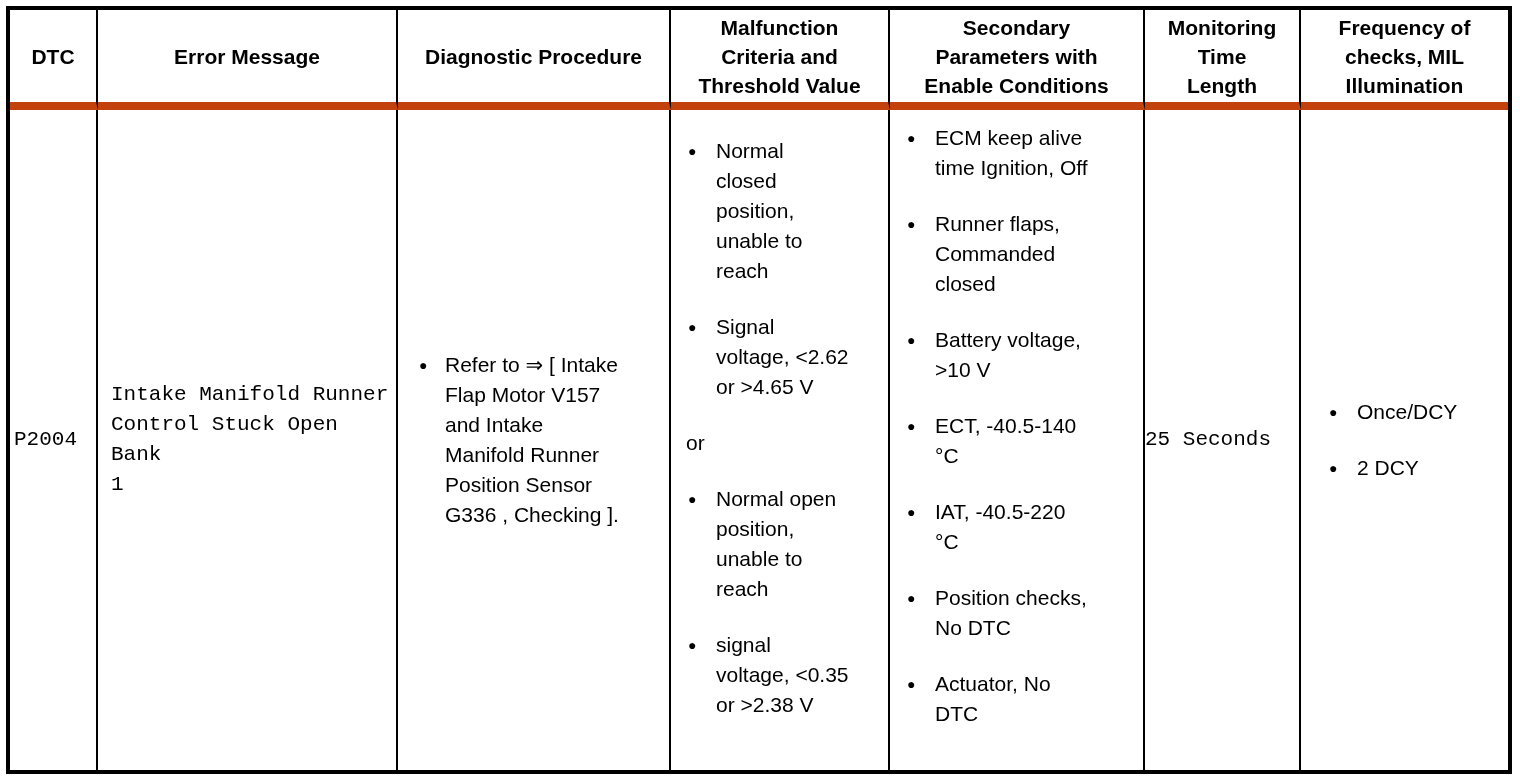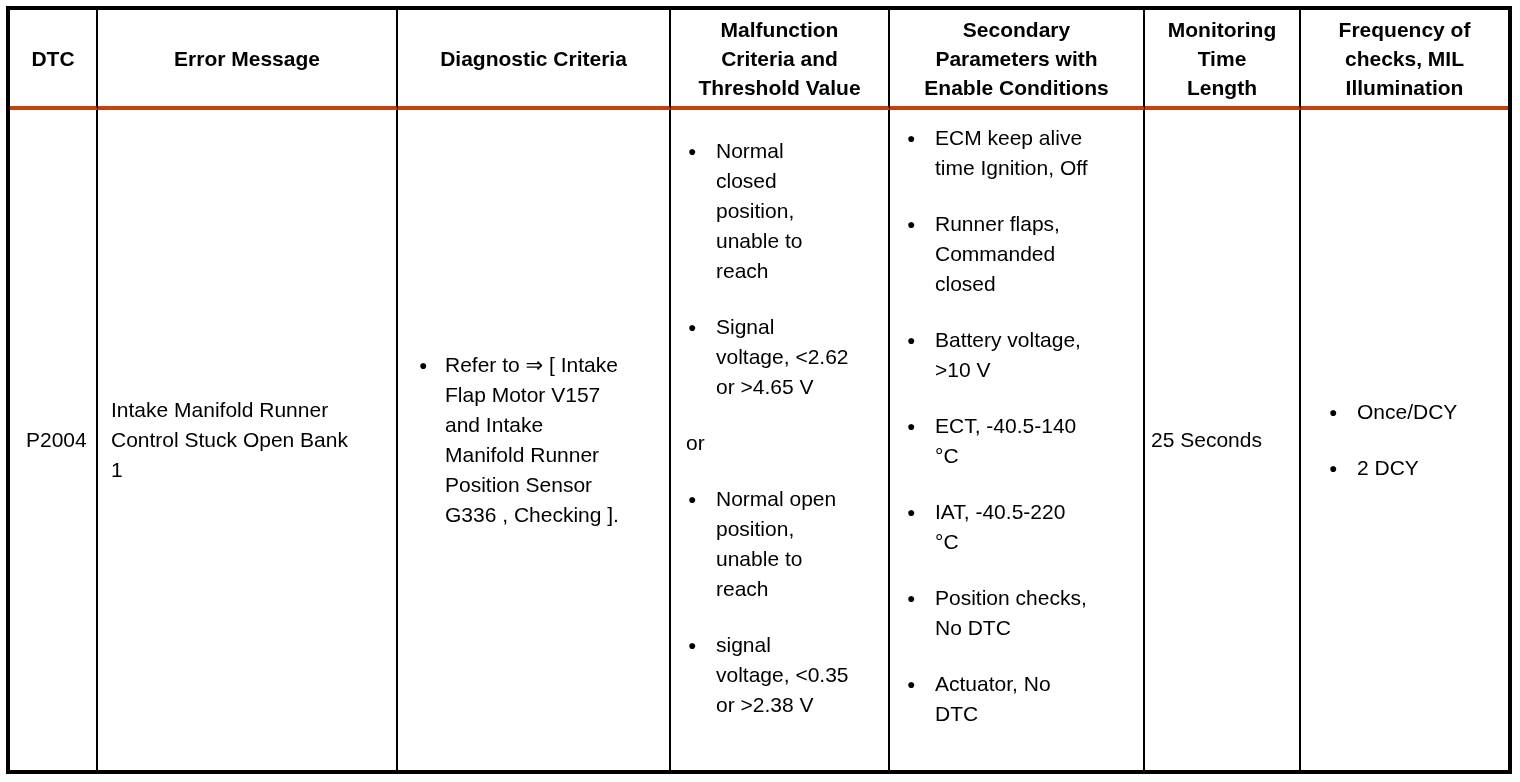--- a/index.html
+++ b/index.html
@@ -32,45 +32,46 @@
     box-sizing: border-box;
     border-right: 2px solid #000000;
     padding: 0;
     vertical-align: middle;
     overflow: hidden;
   }
   th:last-child, td:last-child {
     border-right: none;
   }
   thead th {
-    border-bottom: 4px solid #c2410c;
+    border-bottom: 8px solid #c2410c;
     height: 100px;
     font-size: 21px;
     font-weight: bold;
     line-height: 29px;
     text-align: center;
   }
   .hdr {
     white-space: pre-line;
     display: inline-block;
   }
   tr.body-row {
     height: 660px;
   }
   td {
     font-size: 21px;
     line-height: 30px;
   }
   .txt {
     display: block;
     white-space: pre-line;
-  }
-  .cell-dtc .txt { padding-left: 16px; }
+    font-family: Liberation Mono, monospace;
+  }
+  .cell-dtc .txt { padding-left: 4px; }
   .cell-error .txt { padding-left: 13px; }
-  .cell-monitoring .txt { padding-left: 6px; }
+  .cell-monitoring .txt { }
 
   .blist {
     list-style: none;
     margin: 0;
     padding: 0;
   }
   .bitem {
     display: flex;
     margin-bottom: 26px;
   }
@@ -124,21 +125,21 @@
     </colgroup>
     <thead>
       <tr>
         <th>
           <span class="hdr">DTC</span>
         </th>
         <th>
           <span class="hdr">Error Message</span>
         </th>
         <th>
-          <span class="hdr">Diagnostic Criteria</span>
+          <span class="hdr">Diagnostic Procedure</span>
         </th>
         <th>
           <span class="hdr">Malfunction
 Criteria and
 Threshold Value</span>
         </th>
         <th>
           <span class="hdr">Secondary
 Parameters with
 Enable Conditions</span>

